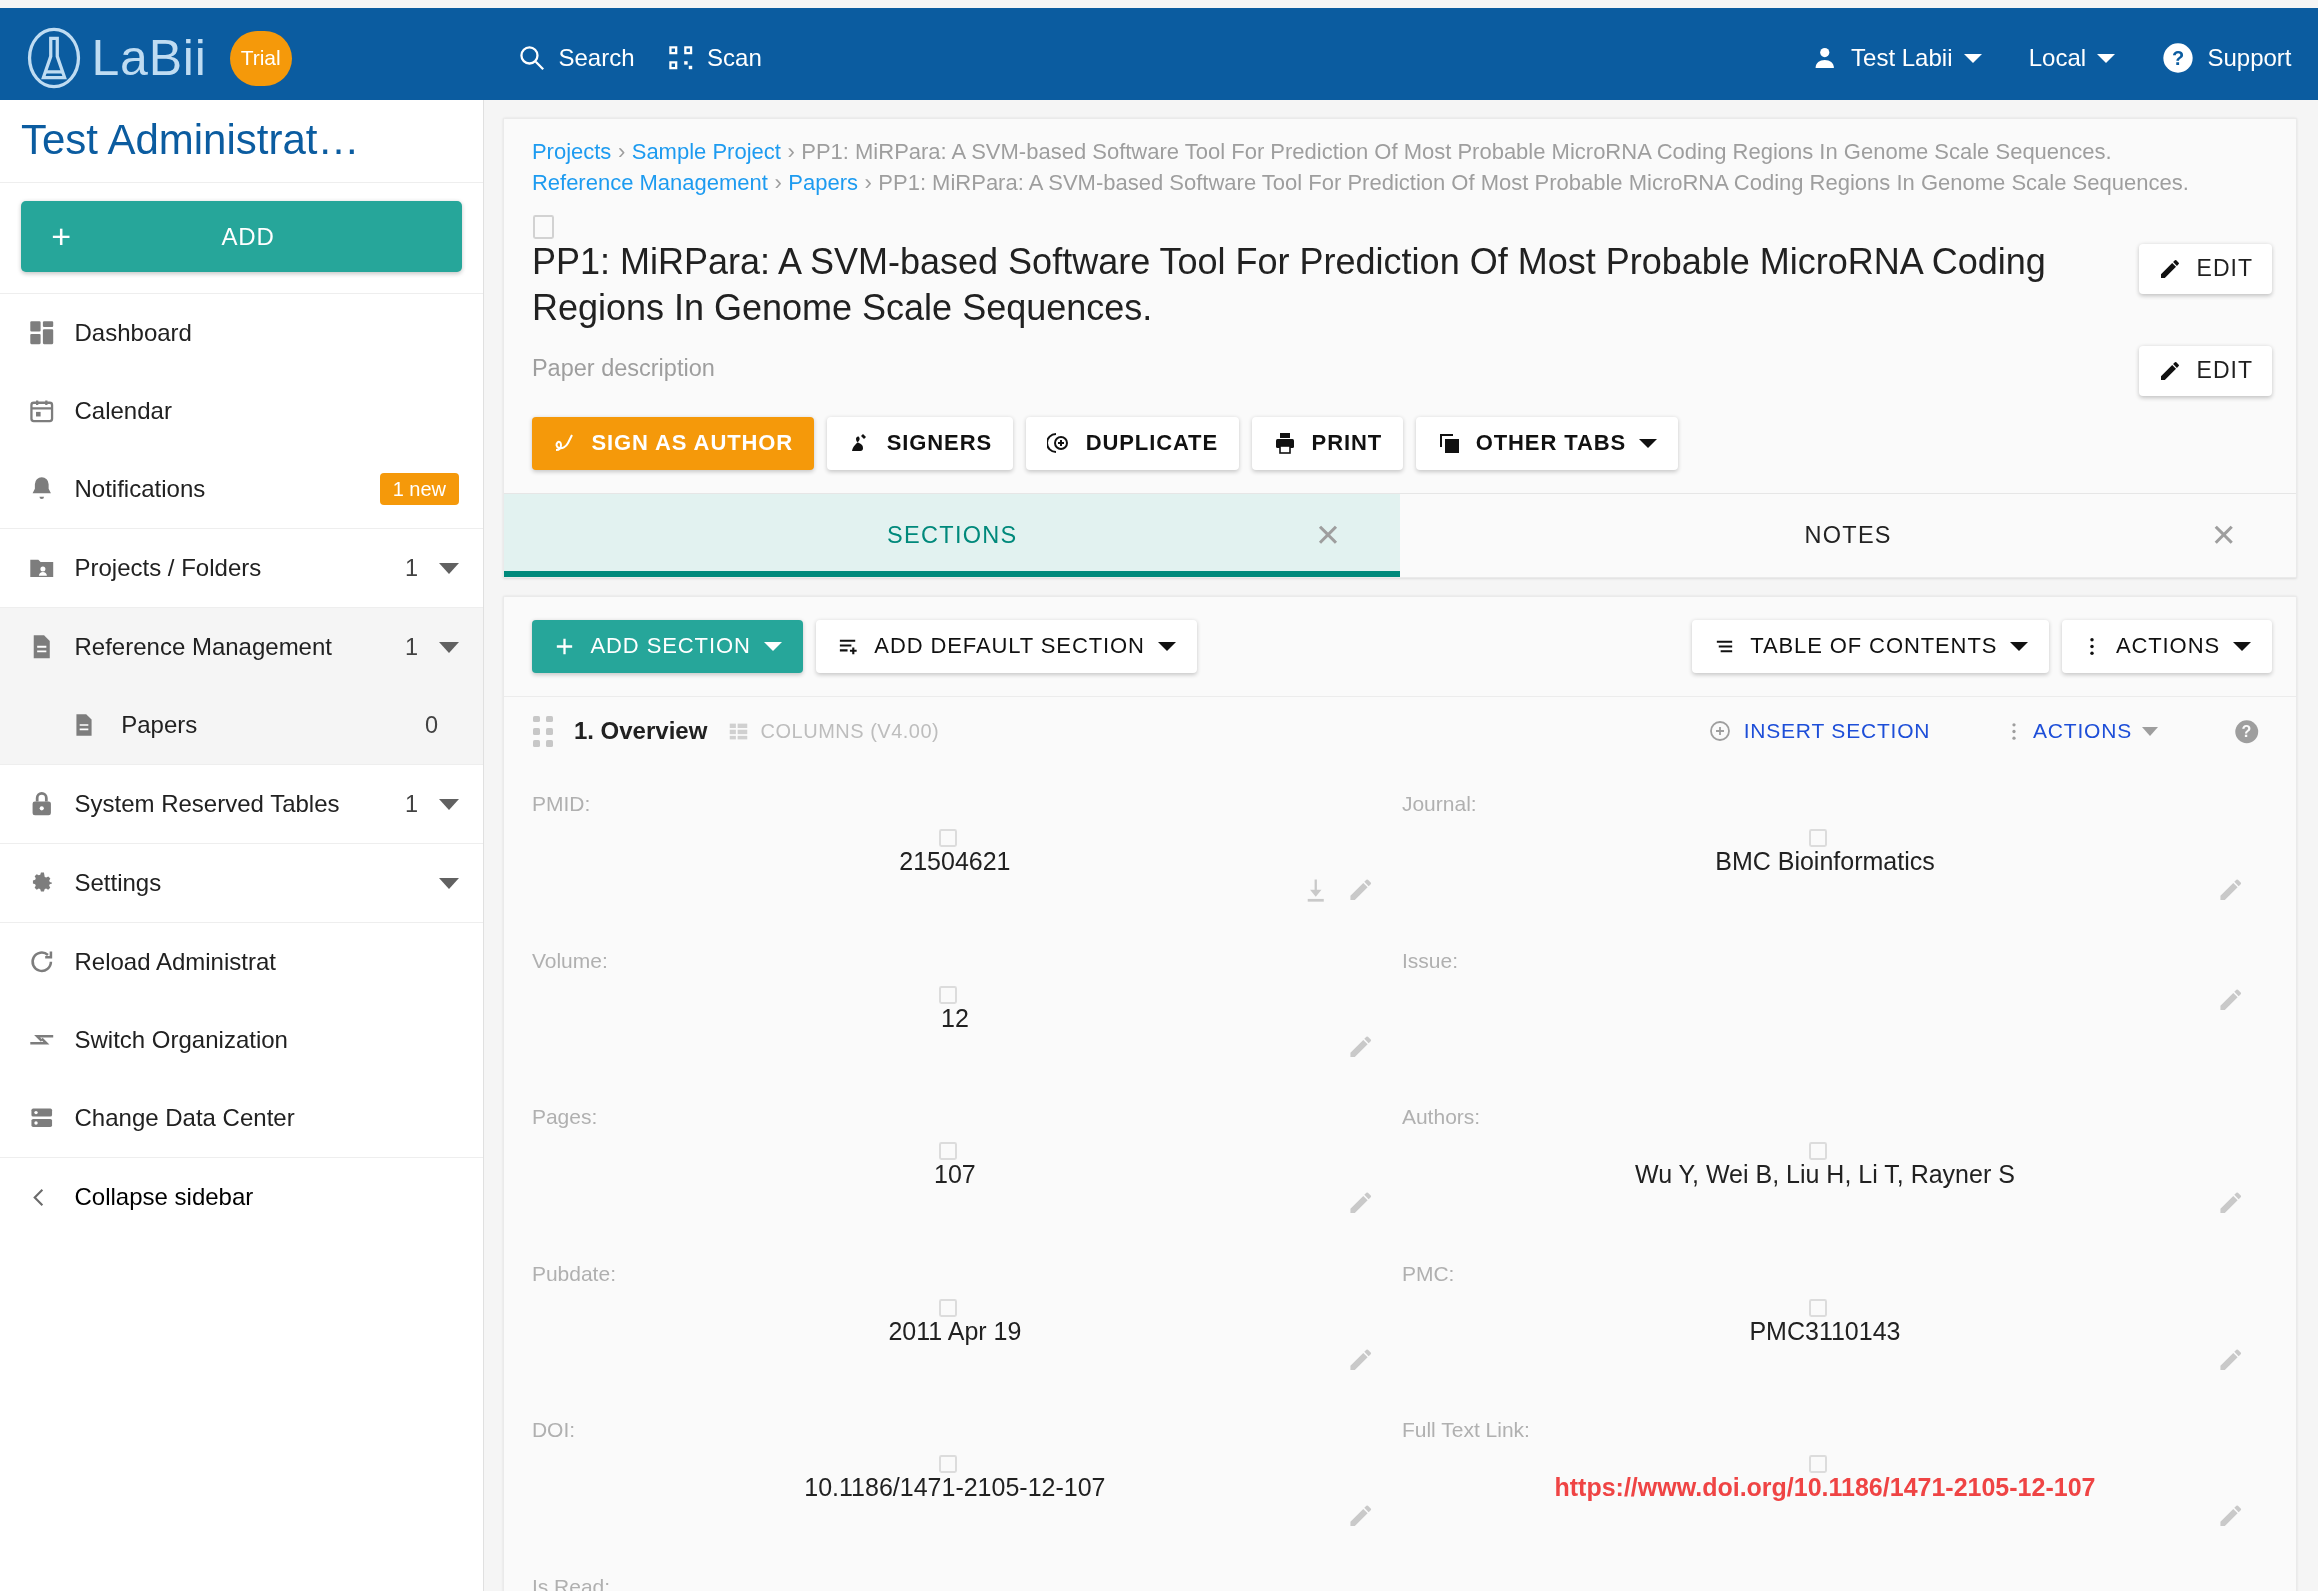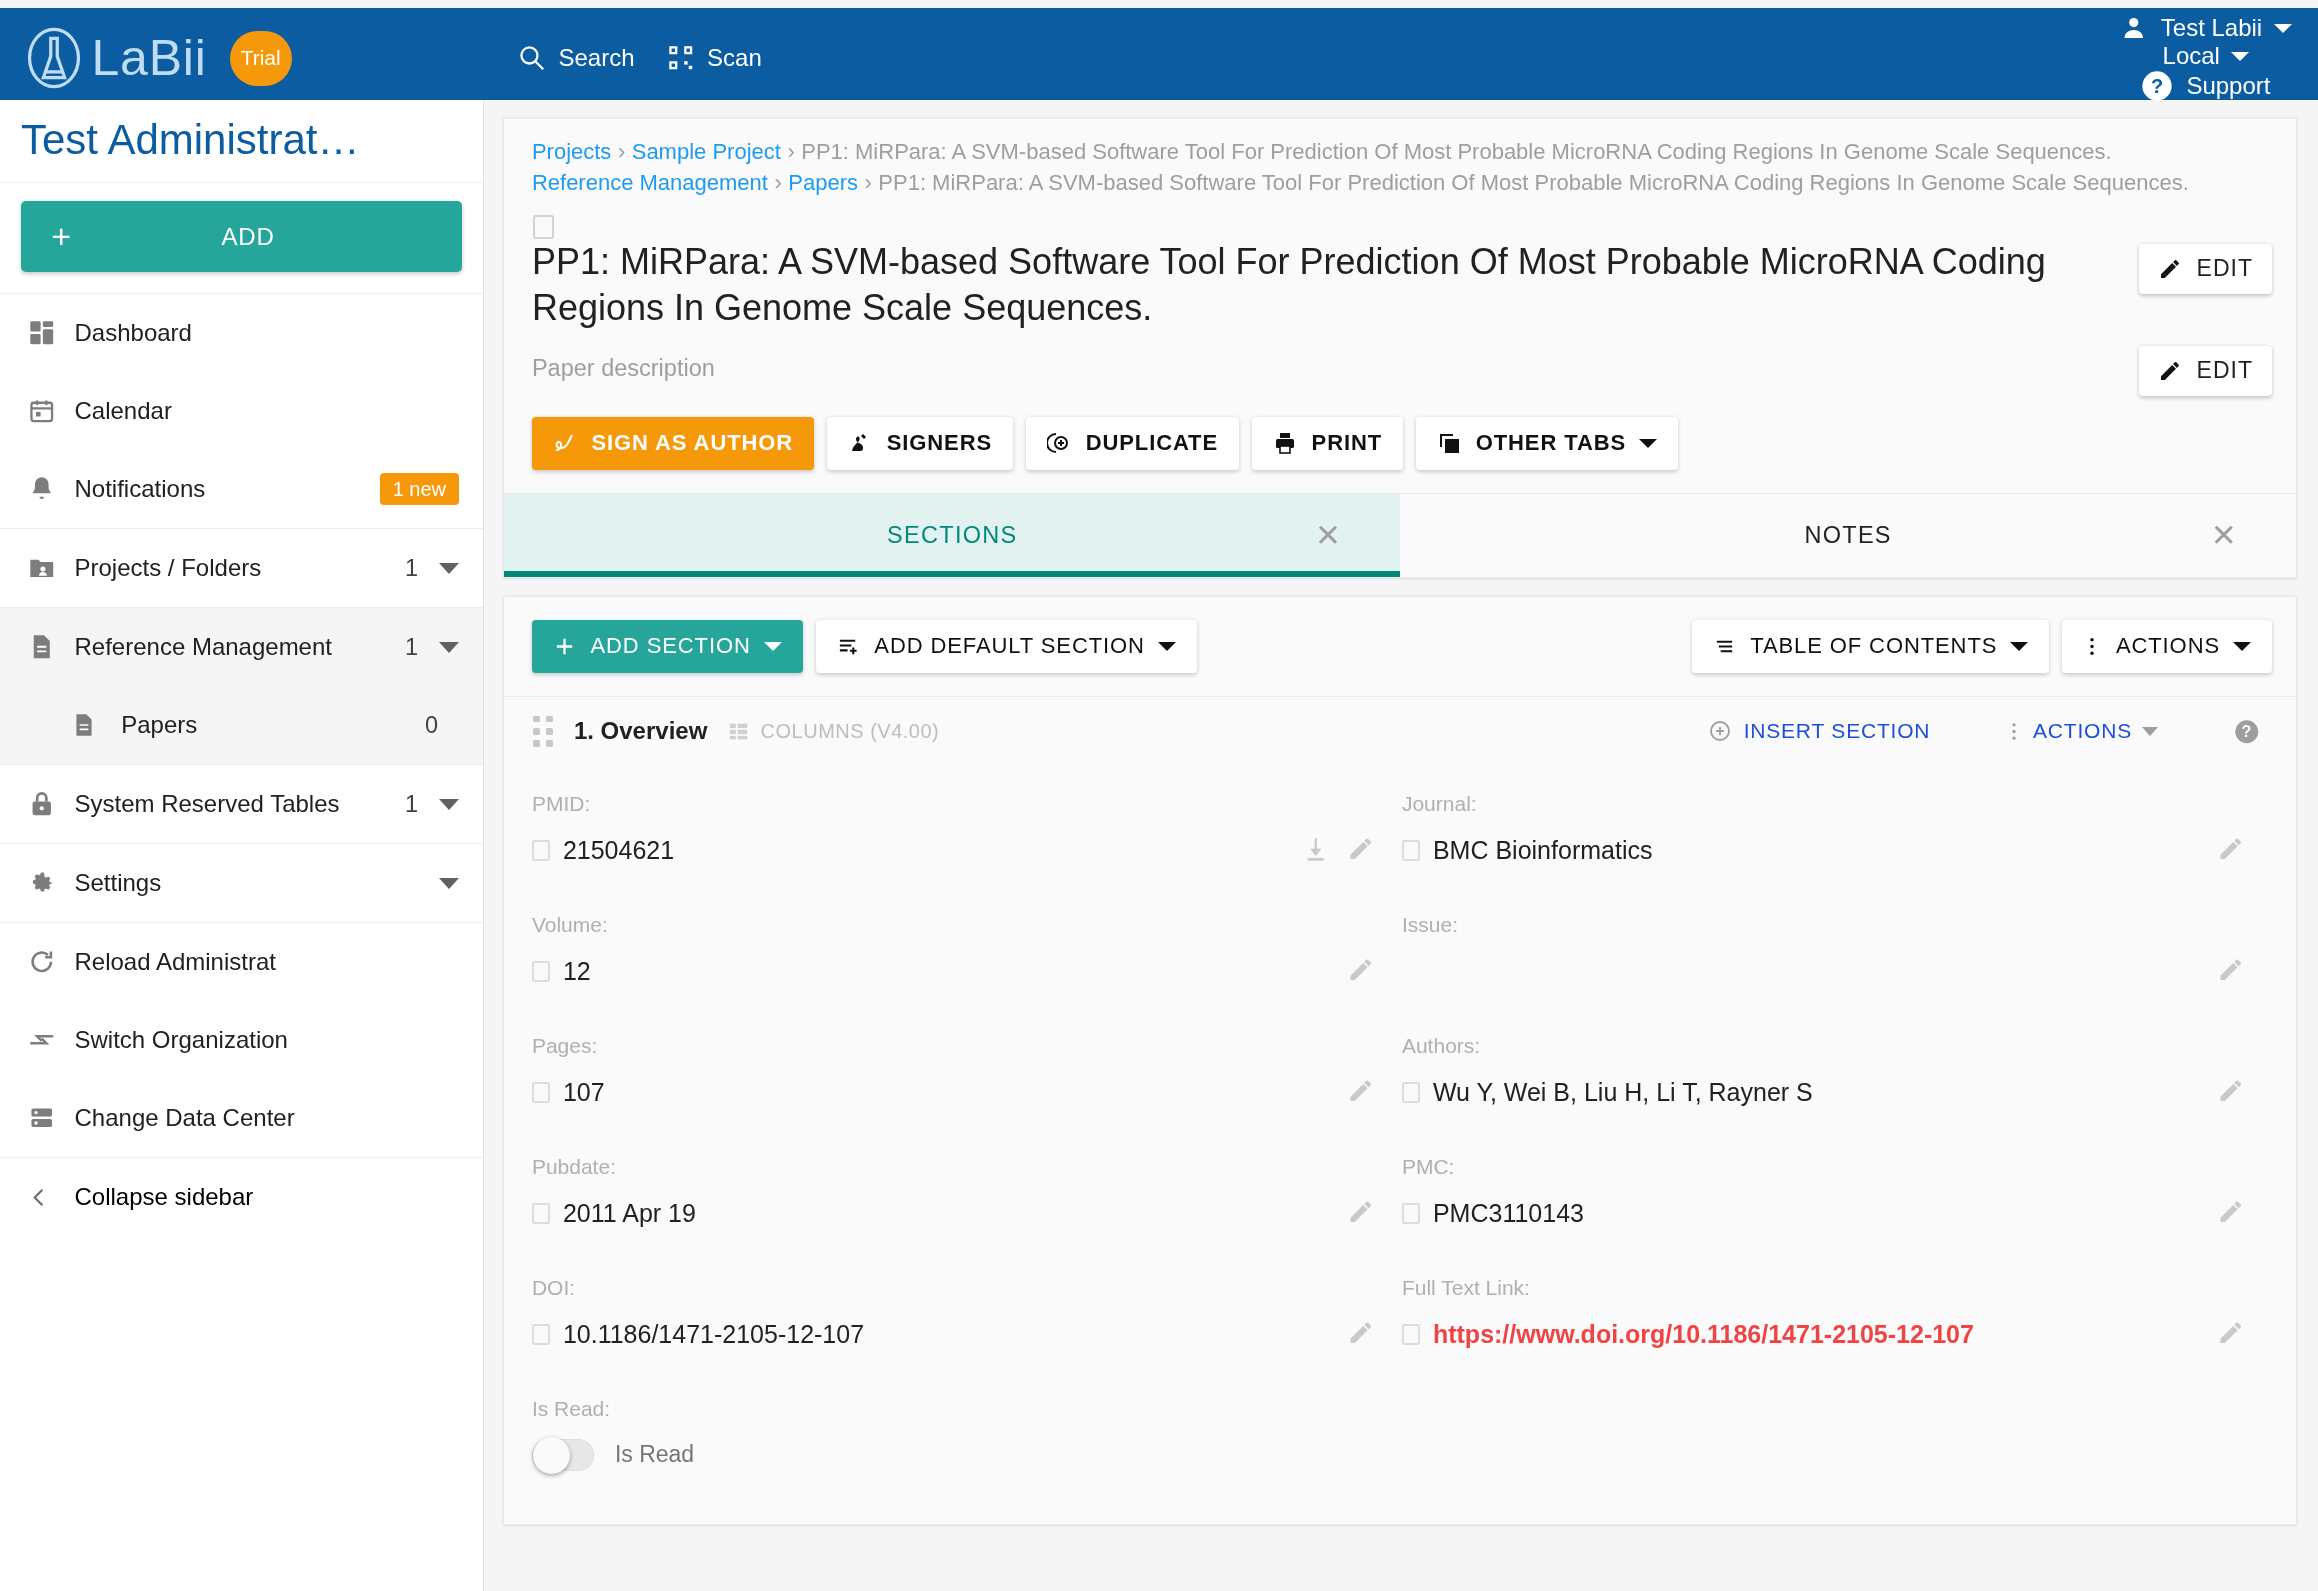--- a/index.html
+++ b/index.html
@@ -20,21 +20,21 @@
   .brand { display:flex; align-items:center; padding-left:23px; width:486px; }
   .logo-mark { width:62px; height:62px; flex:0 0 auto; }
   .logo-text { font-size:50px; color:#bfdcf2; letter-spacing:0.8px; margin-left:6.5px; font-weight:400; }
   .trial-pill {
     margin-left:23px; background:#f5990a; color:#fff; border-radius:50%/50%;
     width:62px; height:55px; display:flex; align-items:center; justify-content:center;
     font-size:21px; border-radius:31px;
   }
   .topnav-item { display:flex; align-items:center; color:#fff; font-size:24px; margin-left:32px; }
   .topnav-item .ico { margin-right:13px; display:flex; align-items:center; }
-  .topbar-right { margin-left:auto; display:flex; align-items:center; padding-right:27.5px;flex-direction:column; }
+  .topbar-right { margin-left:auto; display:flex; align-items:center; padding-right:27.5px; }
   .topbar-right .topnav-item { margin-left:47px; }
   .caret { margin-left:11.3px; width:0; height:0; border-left:9px solid transparent;
            border-right:9px solid transparent; border-top:9.7px solid #fff; }
 
   
   .sidebar {
     position:absolute; top:100px; left:0; width:484px; height:1491px;
     background:#fff; border-right:0.8px solid #e0e0e0; overflow:hidden;
   }
   .org-title {
@@ -140,21 +140,21 @@
   .sec-actions { margin-left:auto; display:flex; align-items:center; color:#1d4ed8;gap:48px; }
   .sec-actions .sa { display:flex; align-items:center; font-size:21px; letter-spacing:0.8px; margin-left:27.5px; }
   .sec-actions .sa .ico { margin-right:11.3px; display:flex; }
   .sec-actions .dc { margin-left:9.7px; width:0;height:0;border-left:8px solid transparent;
       border-right:8px solid transparent;border-top:9px solid #9e9e9e; }
 
   .fields { padding:4.9px 24px 32px 27.5px; }
   .frow { display:flex; }
   .fcell { width:50%; padding:21px 24px 21px 0; position:relative; }
   .flabel { font-size:21px; color:#b0b0b0; margin-bottom:13px; }
-  .fvalline { display:flex; align-items:center; min-height:42px; }
+  .fvalline { display:flex; align-items:center; min-height:42px;flex-direction:column; }
   .fcheck { width:18px; height:21px; border:2.4px solid #dcdcdc; border-radius:2.4px; flex:0 0 18px; margin-right:13px; }
   .fvalue { font-size:25px; color:#212121; }
   .fvalue.link { color:#ef4444;font-weight:bold; }
   .ficons { margin-left:auto; display:flex; align-items:center; gap:18px; padding-right:3.2px; }
   .toggle-row { display:flex; align-items:center; padding-top:4.9px; }
   .toggle {
     width:62px; height:32px; background:#e8e8e8; border-radius:16px; position:relative;
     box-shadow:inset 0 0 0 0.8px #dcdcdc;
   }
   .toggle i { position:absolute; left:1.6px; top:-2.4px; width:37px; height:37px; border-radius:50%;

